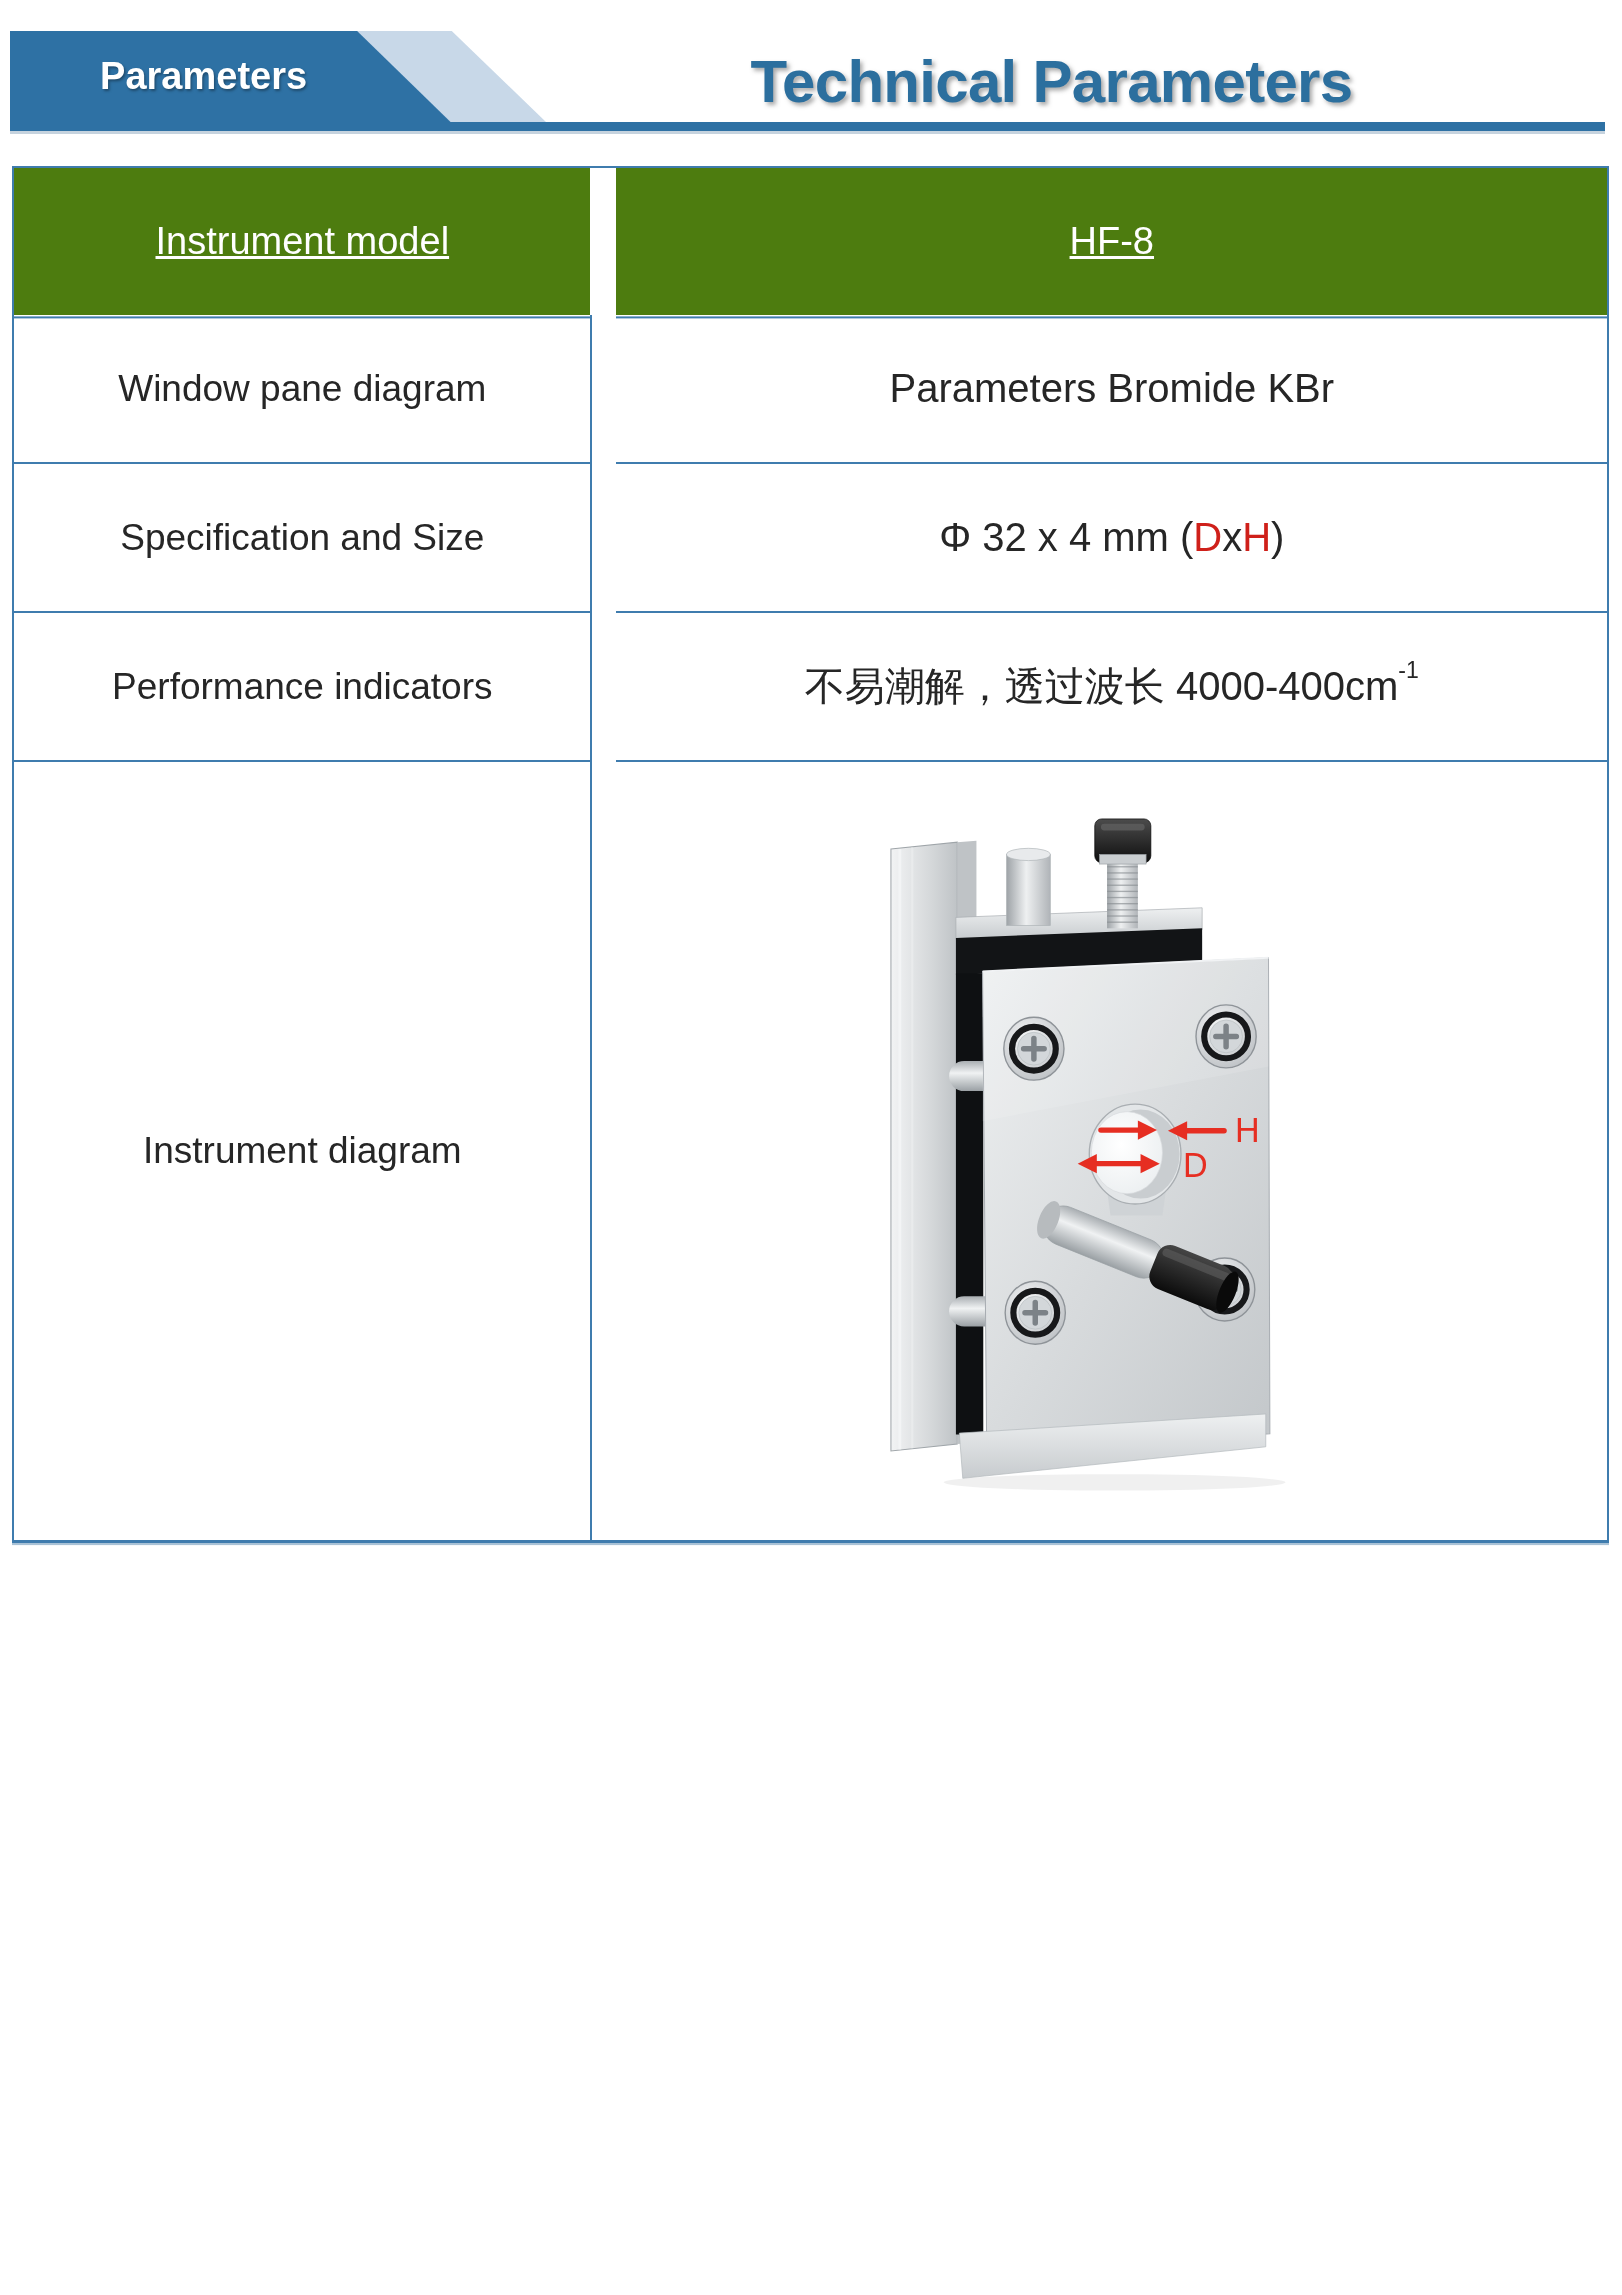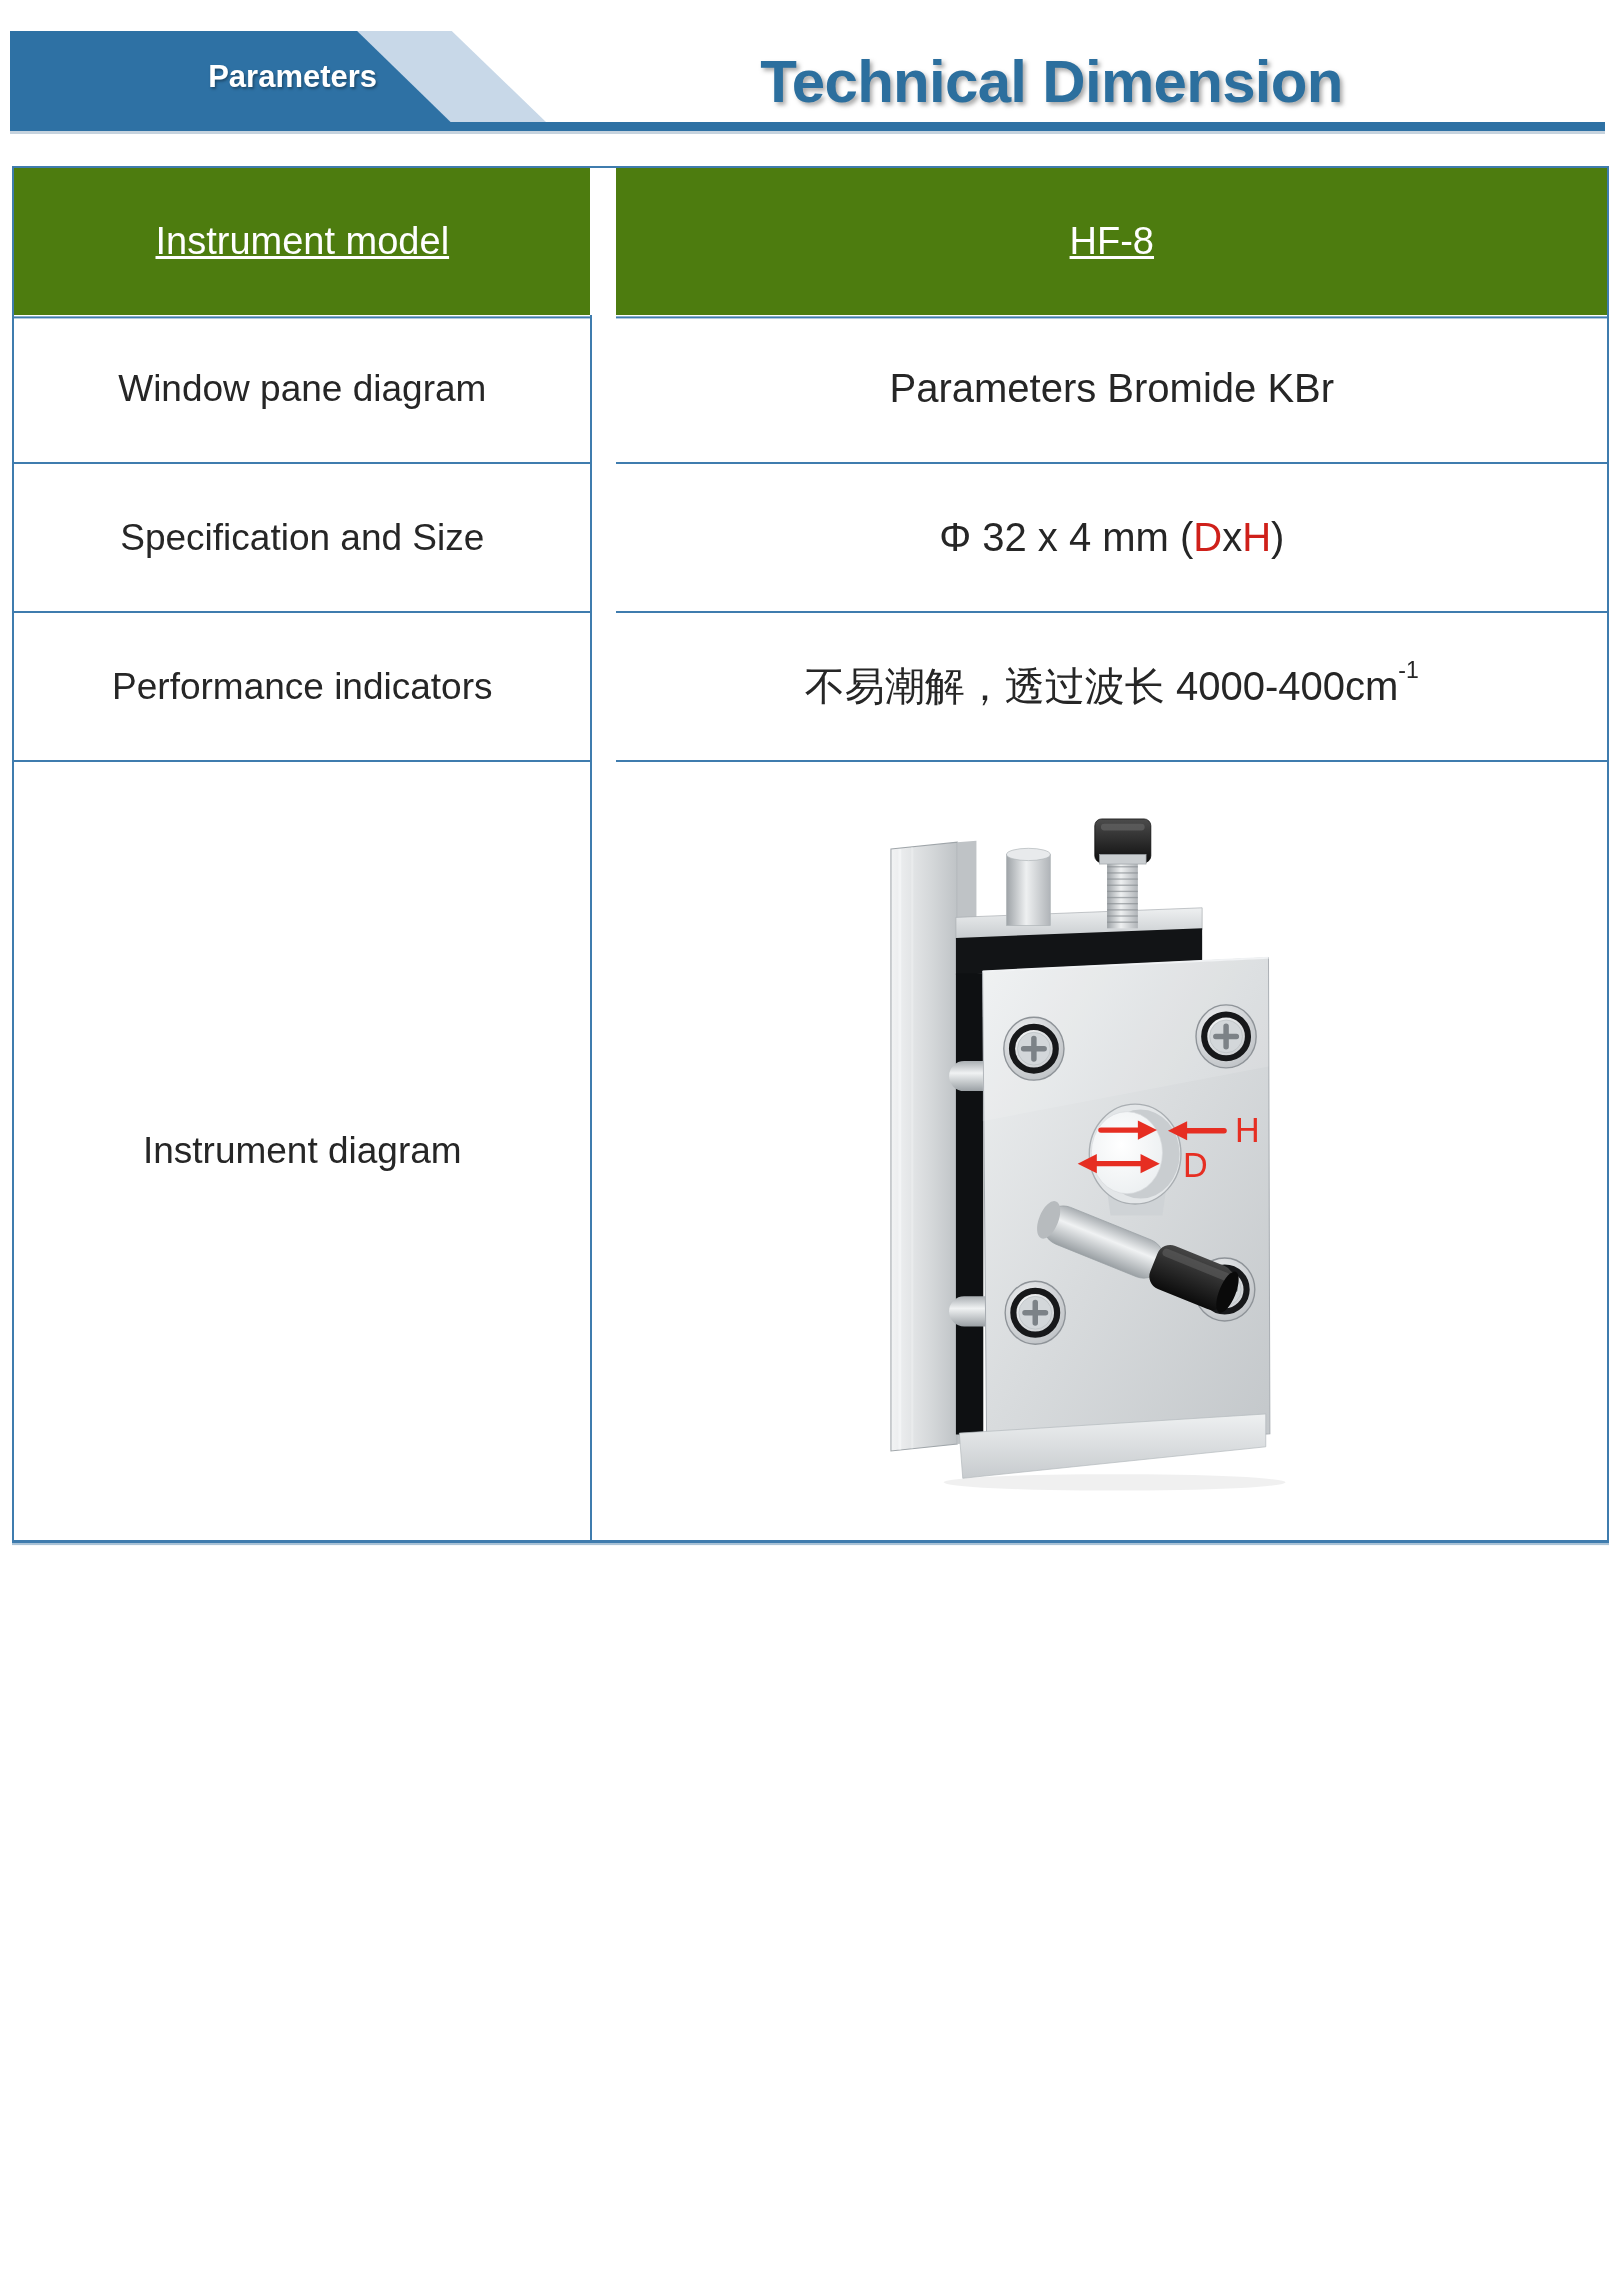--- a/index.html
+++ b/index.html
@@ -5,22 +5,22 @@
   html,body{margin:0;padding:0;background:#fff;}
   body{position:relative;width:1623px;height:2295px;overflow:hidden;
        font-family:"Liberation Sans",sans-serif;color:#262626;}
 
   
   .banner-dark{position:absolute;left:9.6px;top:31px;width:441px;height:91px;
     background:#2e71a4;clip-path:polygon(0 0,78.8% 0,100% 100%,0 100%);}
   .banner-light{position:absolute;left:356px;top:31px;width:190px;height:91px;
     background:#c8d8e8;clip-path:polygon(0 0,50.4% 0,100% 100%,49.6% 100%);}
   .banner-label{position:absolute;left:9.6px;top:31px;width:347px;height:91px;
-    line-height:91px;text-align:right;padding-left:20.5px;
-    font-size:31px;font-weight:bold;color:#ffffff;letter-spacing:0px;
+    line-height:91px;text-align:center;padding-left:20.5px;
+    font-size:38px;font-weight:bold;color:#ffffff;letter-spacing:0px;
     text-shadow:1.4px 2.1px 2.7px rgba(0,0,0,.35);}
   .banner-strip{position:absolute;left:9.6px;top:122px;width:1595px;height:9px;background:#2e71a4;}
   .banner-strip-under{position:absolute;left:9.6px;top:131px;width:1595px;height:3.4px;background:#c6d3de;}
   .page-title{position:absolute;left:744px;top:41px;width:615px;height:81px;
     line-height:81px;text-align:center;font-size:60px;font-weight:bold;
     color:#2c6f9e;letter-spacing:-0.7px;text-shadow:2.7px 3.4px 4.1px rgba(85,85,85,.5);}
 
   
   .spec-table{position:absolute;left:12.3px;top:166px;width:1597px;height:1377px;
     box-sizing:border-box;border:2.1px solid #3f7cae;border-bottom-width:3.4px;
@@ -43,21 +43,21 @@
   .diagram-cell{position:relative;}
 </style>
 </head>
 <body>
 
 <div class="banner-light"></div>
 <div class="banner-dark"></div>
 <div class="banner-label">Parameters</div>
 <div class="banner-strip"></div>
 <div class="banner-strip-under"></div>
-<div class="page-title">Technical Dimension</div>
+<div class="page-title">Technical Parameters</div>
 
 <div class="spec-table">
   <div class="cell head lab">Instrument model</div>
   <div class="cell head value">HF-8</div>
 
   <div class="cell lab rb">Window pane diagram</div>
   <div class="cell value rb">Parameters Bromide KBr</div>
 
   <div class="cell lab rb">Specification and Size</div>
   <div class="cell value rb">

